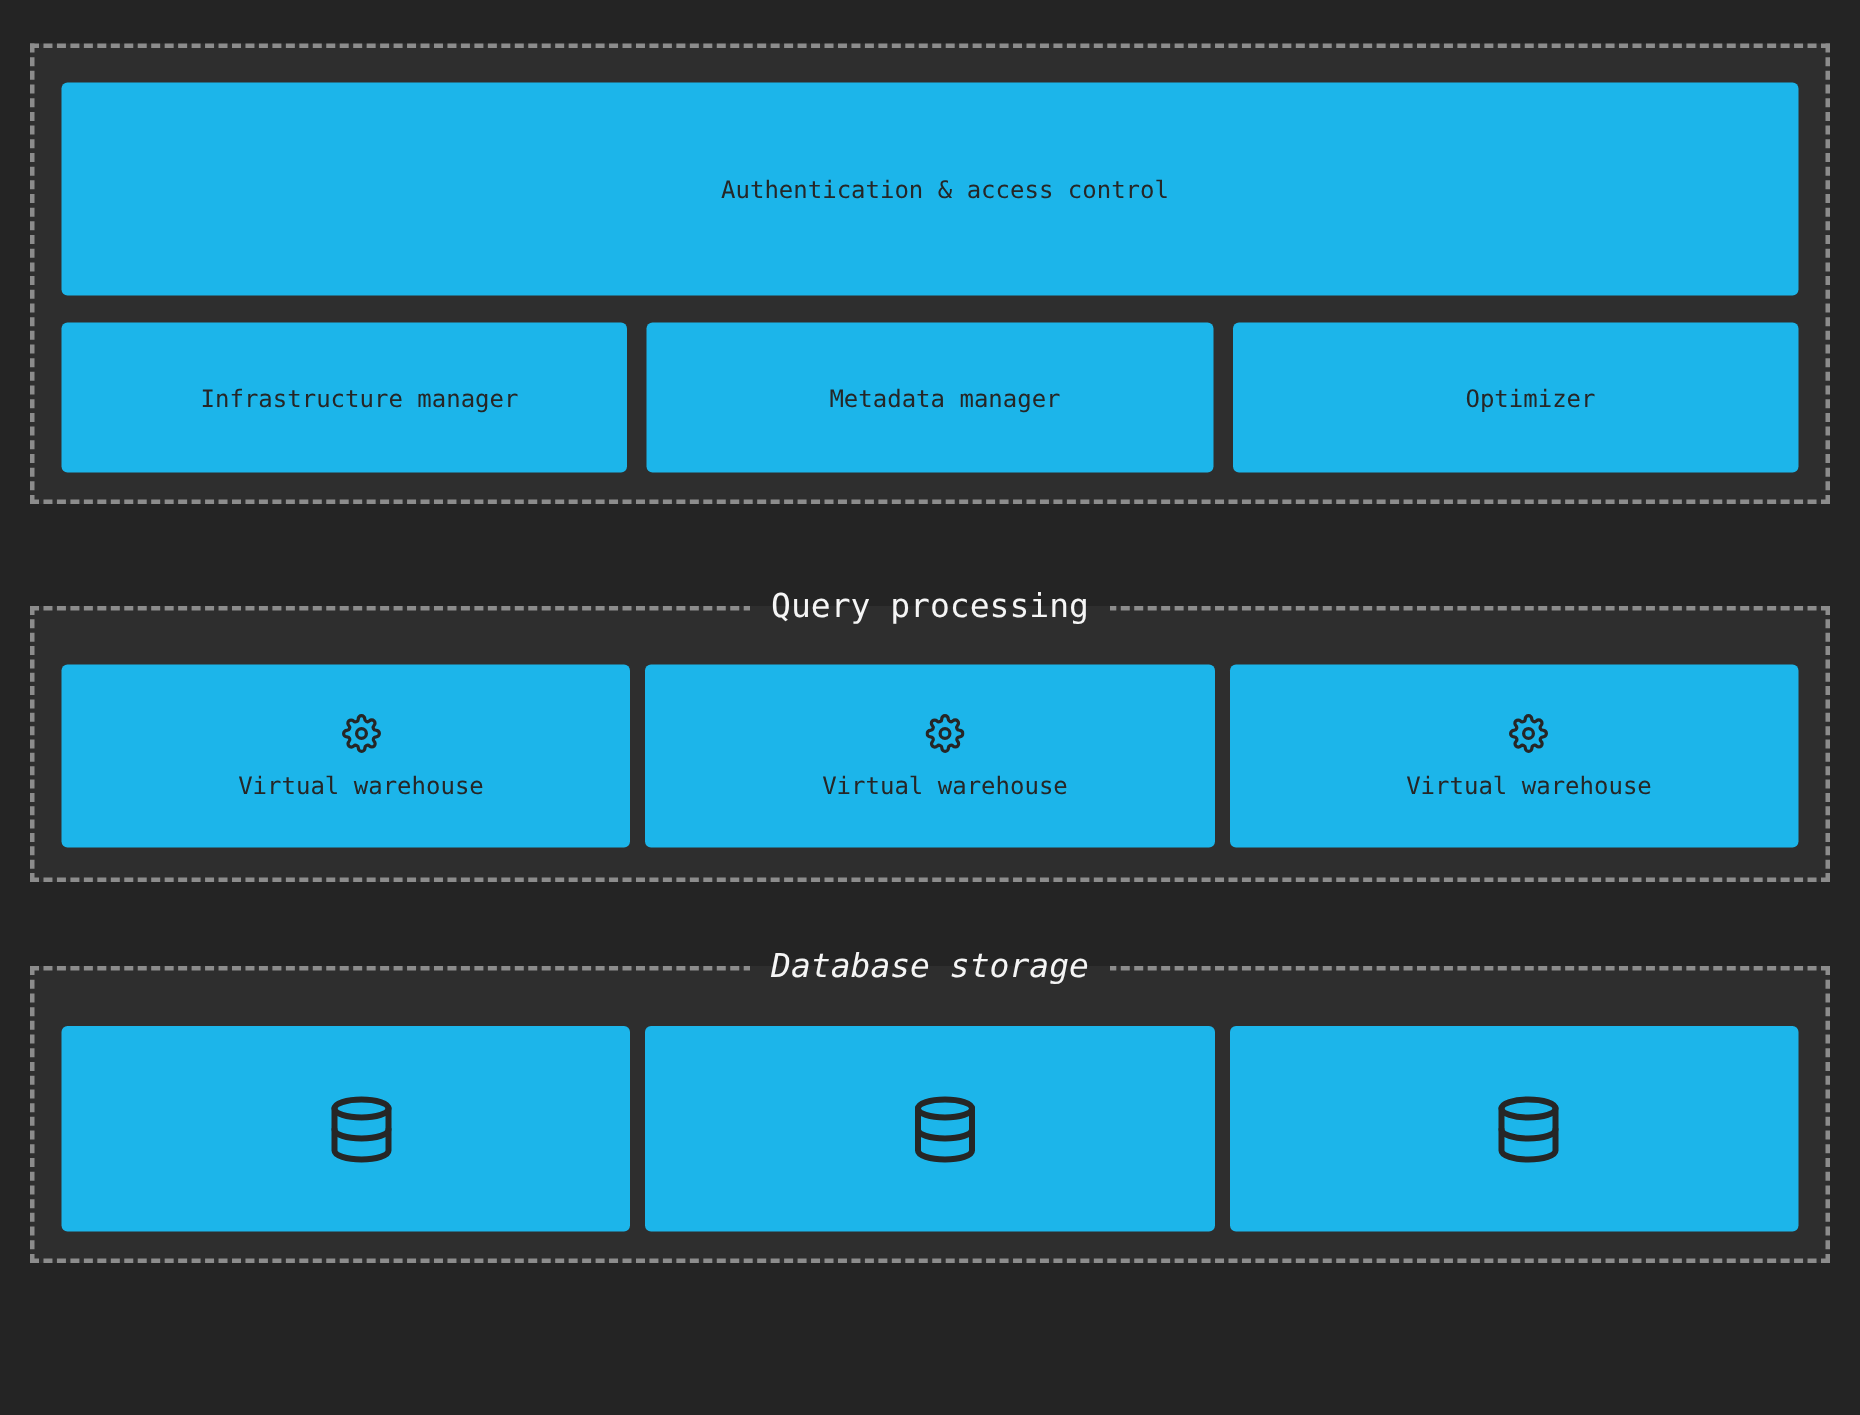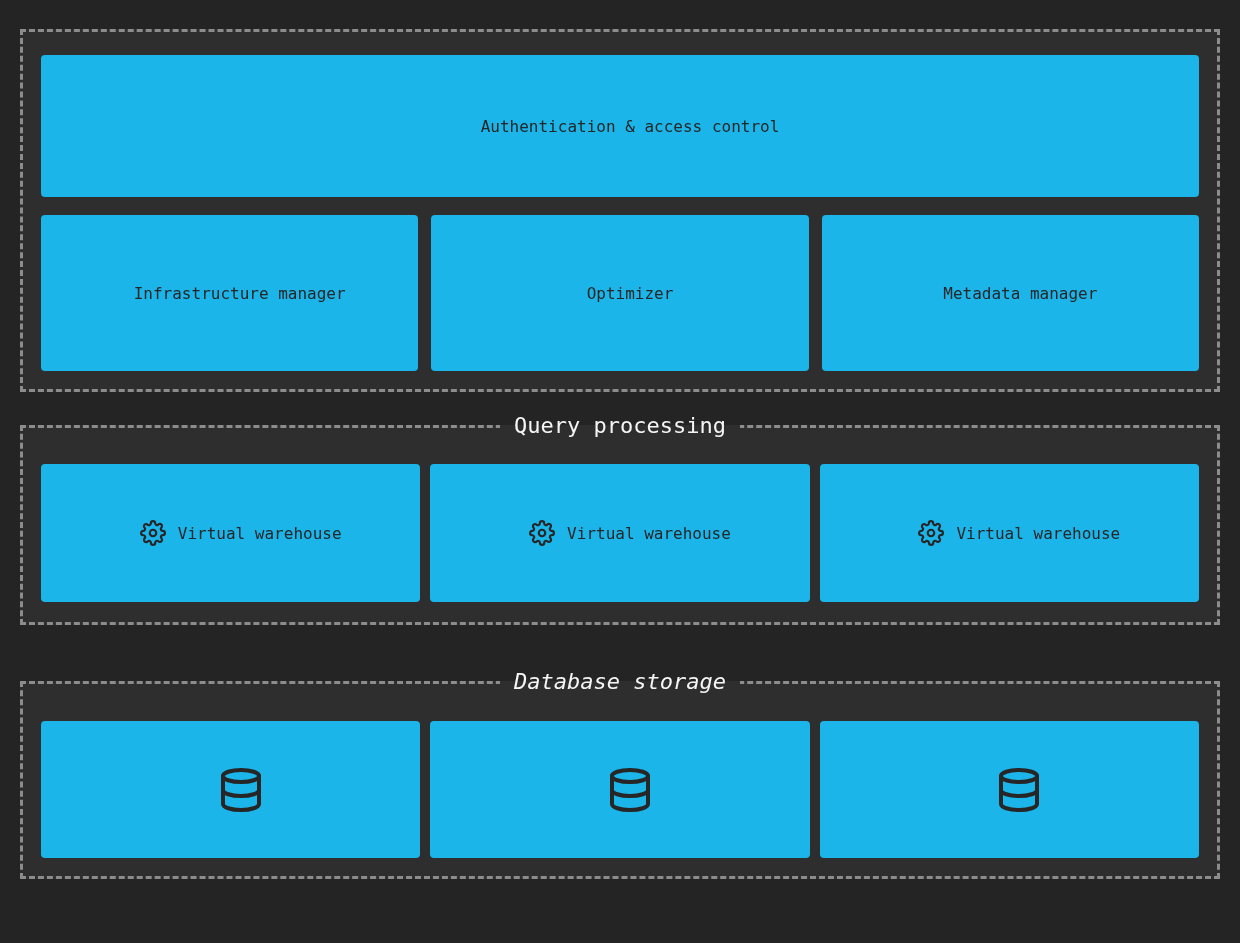--- a/index.html
+++ b/index.html
@@ -23,21 +23,21 @@
     padding: 29px 20px 20px 20px;
     overflow: hidden;
   }
   fieldset.section {
     border: 3px dashed var(--dash-border);
     background: var(--section-bg);
     margin: 0;
     min-width: 0;
   }
   #section-cloud-services   { padding: 23px 18px 18px 18px; }
-  #section-query-processing { padding: 25px 18px 20px 18px; margin-top: 21px; }
+  #section-query-processing { padding: 25px 18px 20px 18px; margin-top: 56px; }
   #section-database-storage { padding: 26px 18px 18px 18px; margin-top: 44px; font-style: italic; }
   legend.section-title {
     margin: 0 auto;
     padding: 0 14px;
     color: var(--title-text);
     font-size: 22px;
     line-height: 26px;
     font-weight: 500;
     text-align: center;
     white-space: nowrap;
@@ -55,25 +55,25 @@
   }
   .box-full {
     height: 142px;
     margin-bottom: 18px;
   }
   .row {
     display: flex;
   }
   .row-4 { gap: 13px; }
   .row-3 { gap: 10px; }
-  .row-4 .box { flex: 1; height: 156px; }
+  .row-4 .box { flex: 1; height: 100px; }
   .row-3 .box { flex: 1; }
   .row-warehouse .box {
-    height: 138px;
-    flex-direction: row;
+    height: 122px;
+    flex-direction: column;
     gap: 12px;
   }
   .row-storage .box { height: 137px; }
   .icon svg { display: block; }
   .icon {
     line-height: 0;
     color: var(--box-text);
   }
 </style>
 </head>
@@ -83,24 +83,24 @@
 
   <fieldset class="section" id="section-cloud-services">
     <div class="box box-full">
       <span>Authentication &amp; access control</span>
     </div>
     <div class="row row-4">
       <div class="box">
         <span>Infrastructure manager</span>
       </div>
       <div class="box">
-        <span>Optimizer</span>
+        <span>Metadata manager</span>
       </div>
       <div class="box">
-        <span>Metadata manager</span>
+        <span>Optimizer</span>
       </div>
     </div>
   </fieldset>
 
   <fieldset class="section" id="section-query-processing">
     <legend class="section-title">Query processing</legend>
     <div class="row row-3 row-warehouse">
       <div class="box">
         <span class="icon">
           <svg width="26" height="26" viewBox="0 0 24 24" fill="none" stroke="currentColor" stroke-width="2" stroke-linecap="round" stroke-linejoin="round">

